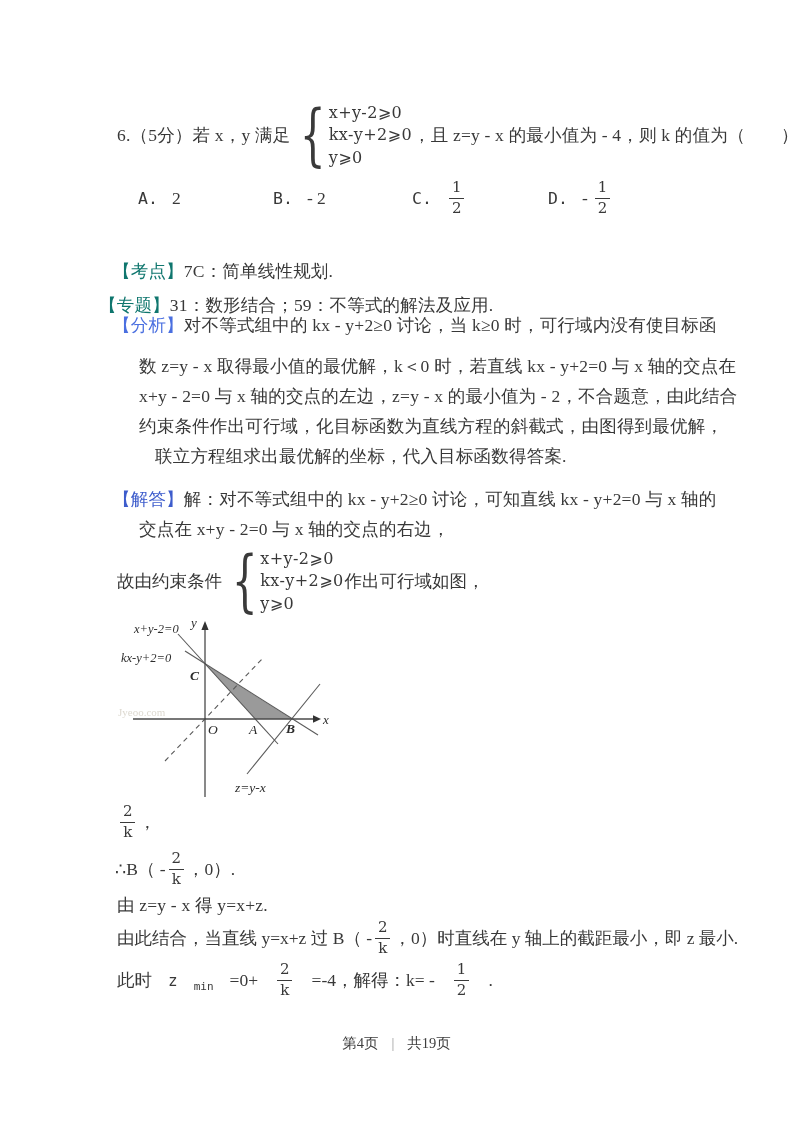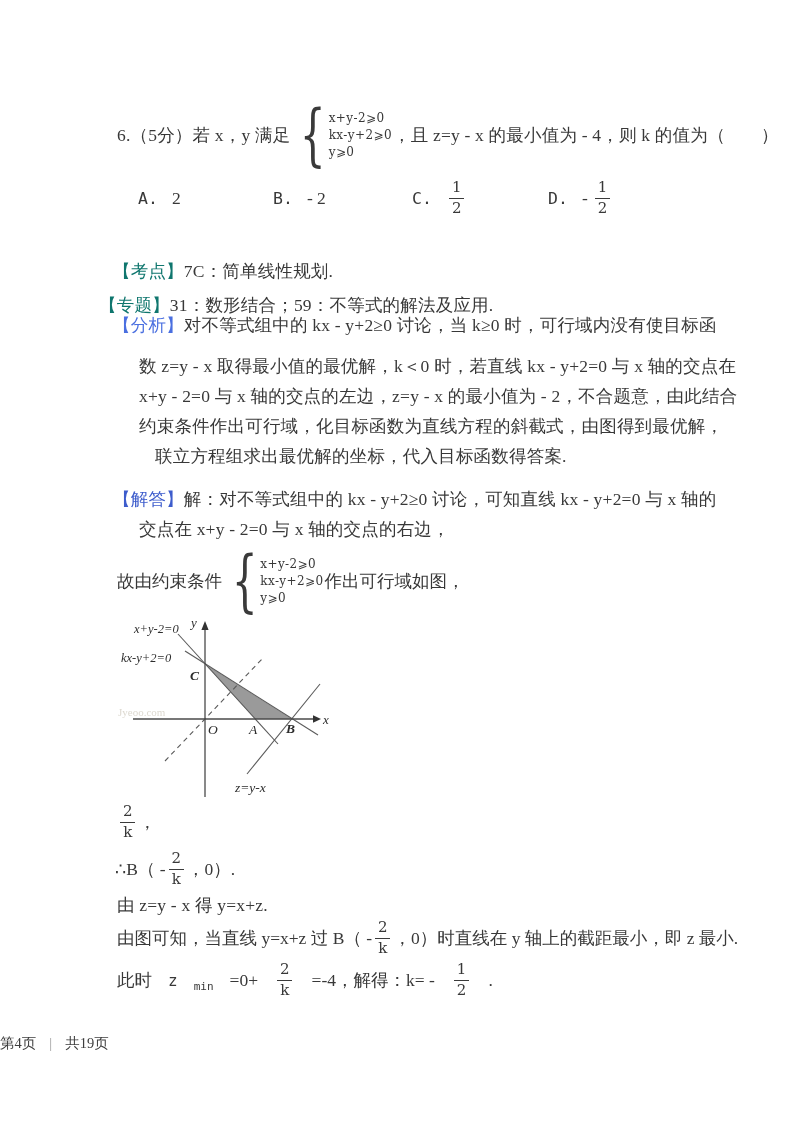--- a/index.html
+++ b/index.html
@@ -15,33 +15,33 @@
   .lbl-light{color:#4a6fe0;}
   .lbl-mid{color:#3d5ccc;}
   .frow{display:flex;align-items:center;white-space:nowrap;font-size:17.5px;}
   .sys{display:inline-flex;align-items:center;margin:0 1px;}
   .brace{
     font-family:"DejaVu Serif","DejaVu Sans",serif;font-size:68px;font-weight:400;
     display:inline-block;transform:scaleX(.6);line-height:.95;margin-right:-6px;color:#3a3a3a;
   }
   .sys-rows{display:flex;flex-direction:column;gap:1px;}
   .ineq{
-    font-family:"DejaVu Serif","DejaVu Sans",serif;font-size:12px;
+    font-family:"DejaVu Serif","DejaVu Sans",serif;font-size:16px;
     letter-spacing:.4px;line-height:1.35;white-space:nowrap;
   }
   .frac{
     display:inline-flex;flex-direction:column;align-items:center;vertical-align:middle;
     line-height:1;font-family:"DejaVu Serif",serif;font-size:15px;margin:0 3px;
   }
   .frac .num{padding:0 3px 2.5px;}
   .frac .den{border-top:1.3px solid #3a3a3a;padding:2.5px 3px 0;}
   .opt{display:flex;align-items:center;font-size:17.5px;white-space:nowrap;}
   .opt .olabel{margin-right:14px;font-family:"DejaVu Sans Mono","Liberation Mono",monospace;font-size:16.5px;}
   .sub{font-size:11px;position:relative;top:6px;letter-spacing:0;font-family:"DejaVu Sans Mono",monospace;}
-  .footer{left:0;right:0;top:1034px;font-size:14.5px;color:#3d3d3d;}
+  .footer{left:0;right:0;top:1034px;text-align:center;font-size:14.5px;color:#3d3d3d;}
   .footer .sep{color:#9a9a9a;margin:0 13px;}
   svg text{font-family:"Liberation Serif","DejaVu Serif",serif;}
 </style>
 </head>
 <body>
 
 <div class="abs frow" style="left:117px;top:96px;height:78px;">
   <span class="line">6.（5分）若 x，y 满足</span>
   <span class="sys">
     <span class="brace">{</span>
@@ -155,21 +155,21 @@
   <span class="frac">
     <span class="num">2</span>
     <span class="den">k</span>
   </span>
   <span>，0）.</span>
 </div>
 
 <div class="abs line" style="left:117px;top:893px;">由 z=y - x 得 y=x+z.</div>
 
 <div class="abs frow" style="left:117px;top:915px;height:46px;">
-  <span>由图可知，当直线 y=x+z 过 B（ -</span>
+  <span>由此结合，当直线 y=x+z 过 B（ -</span>
   <span class="frac">
     <span class="num">2</span>
     <span class="den">k</span>
   </span>
   <span>，0）时直线在 y 轴上的截距最小，即 z 最小.</span>
 </div>
 
 <div class="abs frow" style="left:117px;top:956px;height:48px;gap:16px;">
   <span>此时 </span>
   <span style="font-family:'DejaVu Sans Mono',monospace;font-size:16px;">z</span>

